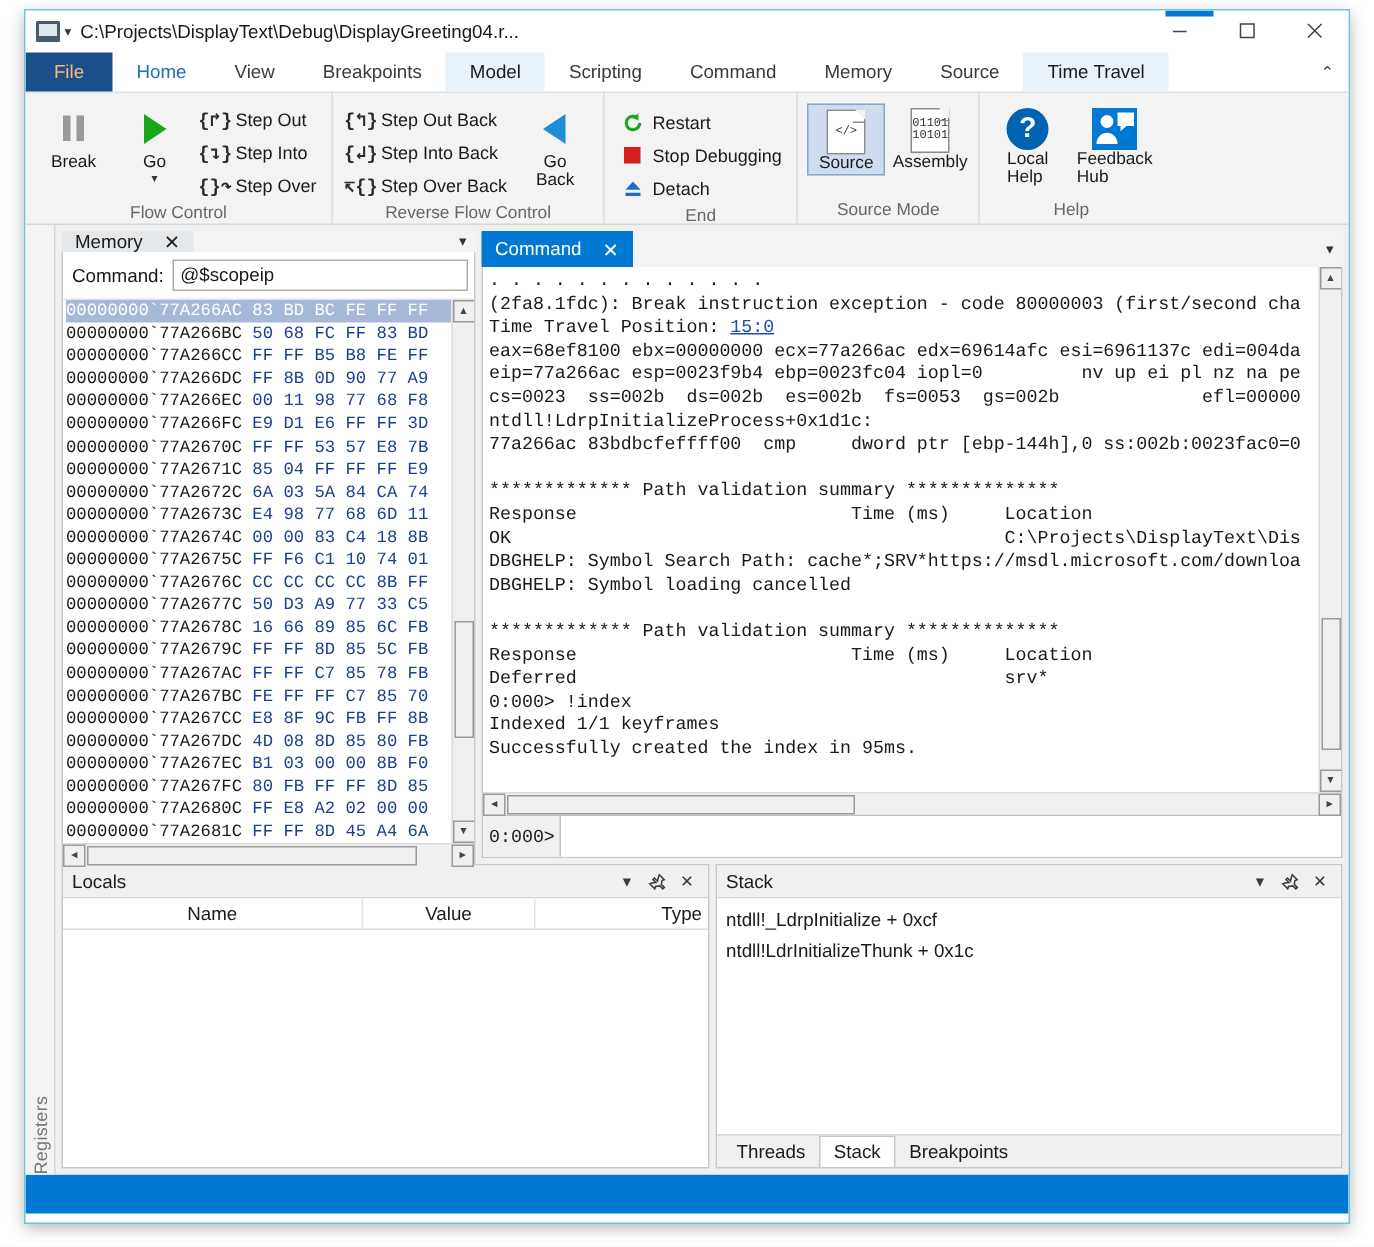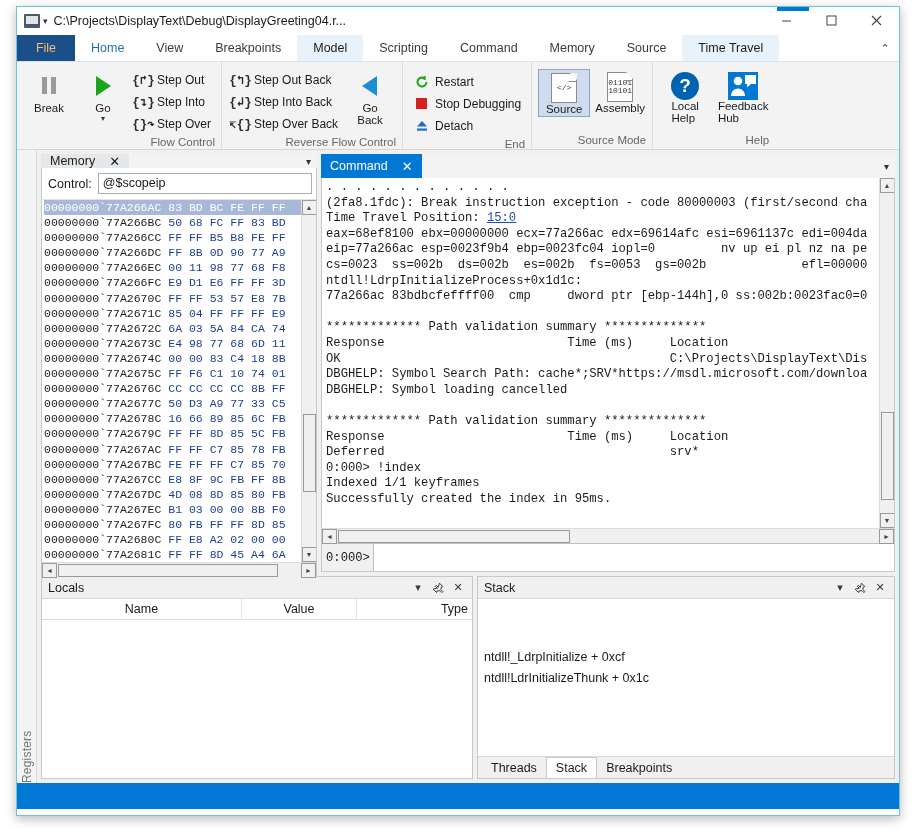--- a/index.html
+++ b/index.html
@@ -80,21 +80,21 @@
     border-bottom: 1px solid #d6d6d6;
     display: flex; align-items: stretch;
   }
   .rgroup {
     position: relative; display: flex; flex-direction: column;
     padding: 3px 6px 0 6px;
   }
   .rgroup + .rgroup { border-left: 1px solid #dcdcdc; }
   .rgroup-body { flex: 1; display: flex; align-items: flex-start; gap: 2px; padding-top: 2px; }
   .rgroup-label {
-    text-align: right; font-size: 11.5px; color: #666; height: 17px; line-height: 17px;
+    text-align: center; font-size: 11.5px; color: #666; height: 17px; line-height: 17px;
   }
 
   .bigbtn {
     width: 52px; display: flex; flex-direction: column; align-items: center;
     padding-top: 3px; font-size: 11.5px; color: #1a1a1a;
   }
   .bigbtn .glyph { height: 32px; display: flex; align-items: center; justify-content: center; }
   .bigbtn .lab { text-align: center; line-height: 12px; }
   .bigbtn .caret { font-size: 8px; color: #333; line-height: 8px; margin-top: 1px; }
 
@@ -262,21 +262,21 @@
   }
   .gh {
     display: flex; align-items: center; justify-content: center;
     border-right: 1px solid #e2e2e2;
   }
   .gh.name { width: 200px; }
   .gh.value { width: 115px; }
   .gh.type { flex: 1; justify-content: flex-end; padding-right: 4px; border-right: none; }
   .grid-body { flex: 1; background: #ffffff; }
 
-  .stack-panel { flex: 1; gap: 44px; }
+  .stack-panel { flex: 1; }
   .stack-list { flex: 1; padding: 4px 0 0 6px; background: #ffffff; }
   .stack-item { font-size: 12.5px; color: #1a1a1a; line-height: 21px; }
   .stack-item.cur { font-weight: bold; }
   .bottom-tabs {
     height: 22px; display: flex; align-items: stretch; background: #f0f0f0;
     border-top: 1px solid #d8d8d8; padding-left: 4px;
   }
   .btab {
     display: flex; align-items: center; padding: 0 9px; font-size: 12.5px;
     color: #1a1a1a;
@@ -492,21 +492,21 @@
             <div class="ptab">
               <span>Memory</span>
               <span class="x">✕</span>
             </div>
             <div class="tabstrip-fill">
               <span class="caret">▾</span>
             </div>
           </div>
           <div class="panel mem-panel" style="flex:1">
             <div class="addr-row">
-              <span class="addr-label">Control:</span>
+              <span class="addr-label">Command:</span>
               <div class="addr-input">@$scopeip</div>
             </div>
             <div class="mem-body">
               <div class="mem-rows" id="mem-rows">
                   <div class="mrow sel"><span class="mad">00000000`77A266AC</span><span class="mby">  83 BD BC FE FF FF</span></div>
                   <div class="mrow"><span class="mad">00000000`77A266BC</span><span class="mby">  50 68 FC FF 83 BD</span></div>
                   <div class="mrow"><span class="mad">00000000`77A266CC</span><span class="mby">  FF FF B5 B8 FE FF</span></div>
                   <div class="mrow"><span class="mad">00000000`77A266DC</span><span class="mby">  FF 8B 0D 90 77 A9</span></div>
                   <div class="mrow"><span class="mad">00000000`77A266EC</span><span class="mby">  00 11 98 77 68 F8</span></div>
                   <div class="mrow"><span class="mad">00000000`77A266FC</span><span class="mby">  E9 D1 E6 FF FF 3D</span></div>

